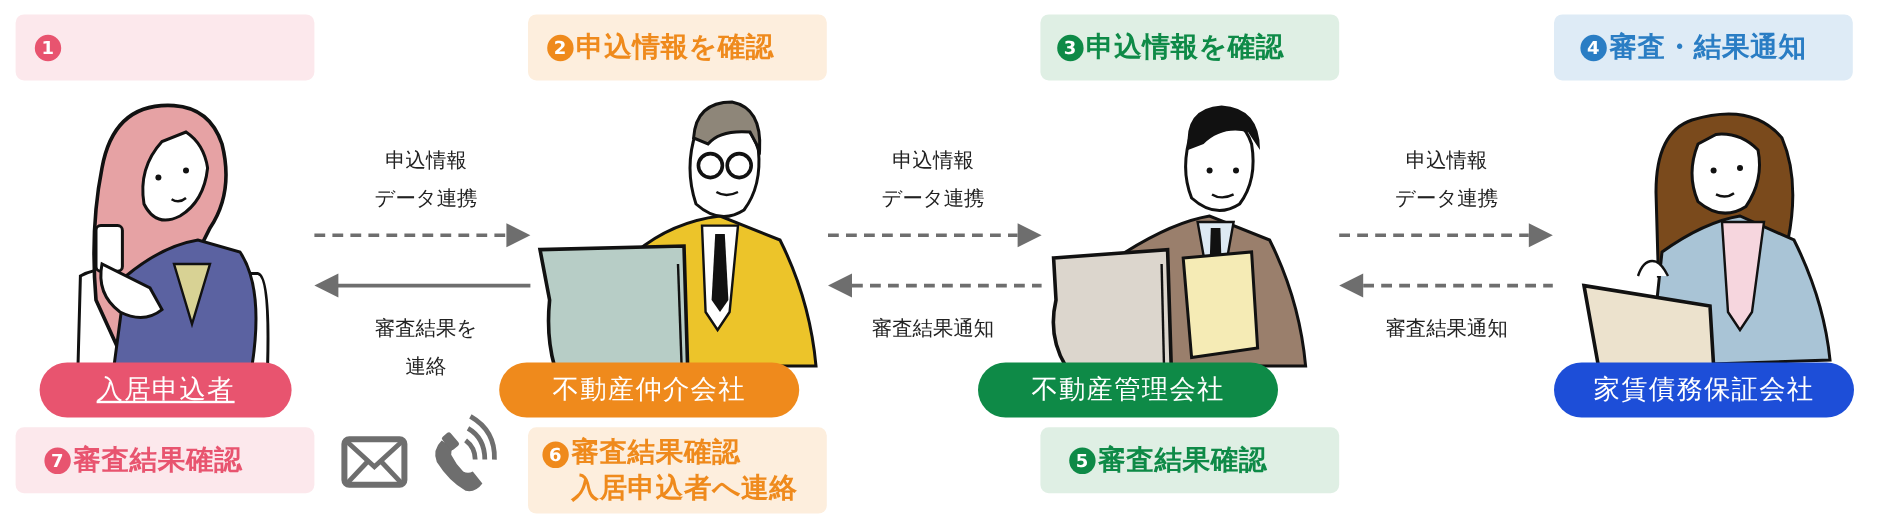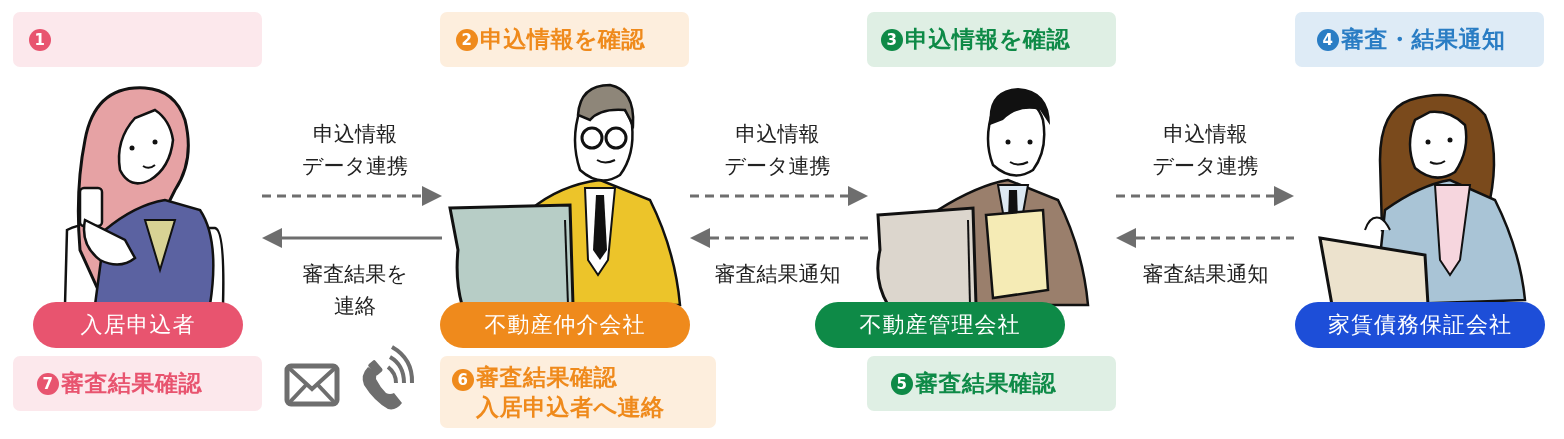--- a/index.html
+++ b/index.html
@@ -5,21 +5,21 @@
   html, body { margin:0; padding:0; background:#ffffff; }
   body { width:1564px; height:439px; position:relative; overflow:hidden;
          font-family:"DejaVu Sans","Liberation Sans",sans-serif; color:#222; }
   .step { position:absolute; border-radius:7px; display:flex; align-items:center;
           font-weight:bold; font-size:23px; letter-spacing:0.5px; box-sizing:border-box; }
   .step .num { display:inline-flex; width:22px; height:22px; border-radius:50%; color:#fff;
                font-size:15px; align-items:center; justify-content:center; margin-right:2px;
                font-weight:bold; }
   .pill { position:absolute; height:46px; border-radius:23px; color:#fff; font-size:22px;
           display:flex; align-items:center; justify-content:center; letter-spacing:1px; }
-  .label { position:absolute; font-size:21px; text-align:center; line-height:32px; color:#222; }
+  .label { position:absolute; font-size:17px; text-align:center; line-height:32px; color:#222; }
   svg { position:absolute; overflow:visible; }
 </style>
 </head>
 <body>
 
 <div class="step" style="left:13px;top:12px;width:249px;height:55px;background:#fce8ec;color:#e8546f;padding-left:16px;">
   <span class="num" style="background:#e8546f;">1</span>
 </div>
 
 <div class="step" style="left:440px;top:12px;width:249px;height:55px;background:#fdeedd;color:#ef8a1c;padding-left:16px;">
@@ -82,22 +82,22 @@
   <path d="M105 40 Q95 65 105 88 Q125 105 145 92 Q160 70 155 45 Q140 30 120 32 Z" fill="#fff" stroke="#111" stroke-width="2.5"></path>
   <circle cx="118" cy="62" r="2.5" fill="#111"></circle>
     <circle cx="140" cy="60" r="2.5" fill="#111"></circle>
   <path d="M120 82 Q128 86 135 81" fill="none" stroke="#111" stroke-width="2"></path>
   <path d="M65 225 L75 130 Q110 105 140 100 L185 120 Q210 170 215 220 Z" fill="#a9c4d6" stroke="#111" stroke-width="2.5"></path>
   <path d="M125 105 L160 105 L150 180 L140 195 L130 180 Z" fill="#f6d6de" stroke="#111" stroke-width="2"></path>
   <path d="M10 158 L115 175 L118 225 L22 225 Z" fill="#ece2cd" stroke="#111" stroke-width="3"></path>
   <path d="M55 150 Q60 135 70 138 Q75 140 80 150" fill="#fff" stroke="#111" stroke-width="2"></path>
 </svg>
 
-<div class="pill" style="left:33px;top:302px;width:210px;background:#e8546f;">入居申込者</div>
-<div class="pill" style="left:440px;top:302px;width:250px;background:#ef8a1c;">不動産仲介会社</div>
+<div class="pill" style="left:33px;top:302px;width:210px;background:#e8546f;text-decoration:underline;">入居申込者</div>
+<div class="pill" style="left:416px;top:302px;width:250px;background:#ef8a1c;">不動産仲介会社</div>
 <div class="pill" style="left:815px;top:302px;width:250px;background:#0e8a47;">不動産管理会社</div>
 <div class="pill" style="left:1295px;top:302px;width:250px;background:#1d4ed8;">家賃債務保証会社</div>
 
 <div class="label" style="left:270px;top:118px;width:170px;">
   <div>申込情報</div>
   <div>データ連携</div>
 </div>
 <svg style="left:262px;top:186px;" width="180" height="20">
   <line x1="0" y1="10" x2="160" y2="10" stroke="#6e6e6e" stroke-width="3" stroke-dasharray="9,6"></line>
   <polygon points="160,0 180,10 160,20" fill="#6e6e6e"></polygon>
@@ -156,21 +156,21 @@
 </svg>
 
 <svg style="left:358px;top:345px;" width="56" height="66" viewBox="0 0 56 66">
   <path d="M10 22 Q2 30 6 40 Q16 56 30 64 Q38 66 44 58 L36 48 Q32 50 28 48 Q22 42 18 34 Q18 30 20 28 Z" fill="#6e6e6e"></path>
   <rect x="13" y="16" width="9" height="14" rx="2" transform="rotate(-40 17 23)" fill="#6e6e6e"></rect>
   <path d="M30 22 Q38 28 38 38" fill="none" stroke="#6e6e6e" stroke-width="4"></path>
   <path d="M32 12 Q46 20 46 38" fill="none" stroke="#6e6e6e" stroke-width="4"></path>
   <path d="M34 2 Q55 14 54 38" fill="none" stroke="#6e6e6e" stroke-width="4"></path>
 </svg>
 
-<div class="step" style="left:440px;top:356px;width:276px;height:72px;background:#fdeedd;color:#ef8a1c;padding-left:12px;flex-direction:column;align-items:flex-start;justify-content:center;line-height:30px;">
+<div class="step" style="left:440px;top:356px;width:249px;height:72px;background:#fdeedd;color:#ef8a1c;padding-left:12px;flex-direction:column;align-items:flex-start;justify-content:center;line-height:30px;">
   <div>
     <span class="num" style="background:#ef8a1c;">6</span><span>審査結果確認</span>
   </div>
   <div style="padding-left:24px;">入居申込者へ連絡</div>
 </div>
 
 <div class="step" style="left:867px;top:356px;width:249px;height:55px;background:#dfefe4;color:#0e8a47;padding-left:24px;">
   <span class="num" style="background:#0e8a47;">5</span>
   <span>審査結果確認</span>
 </div>

